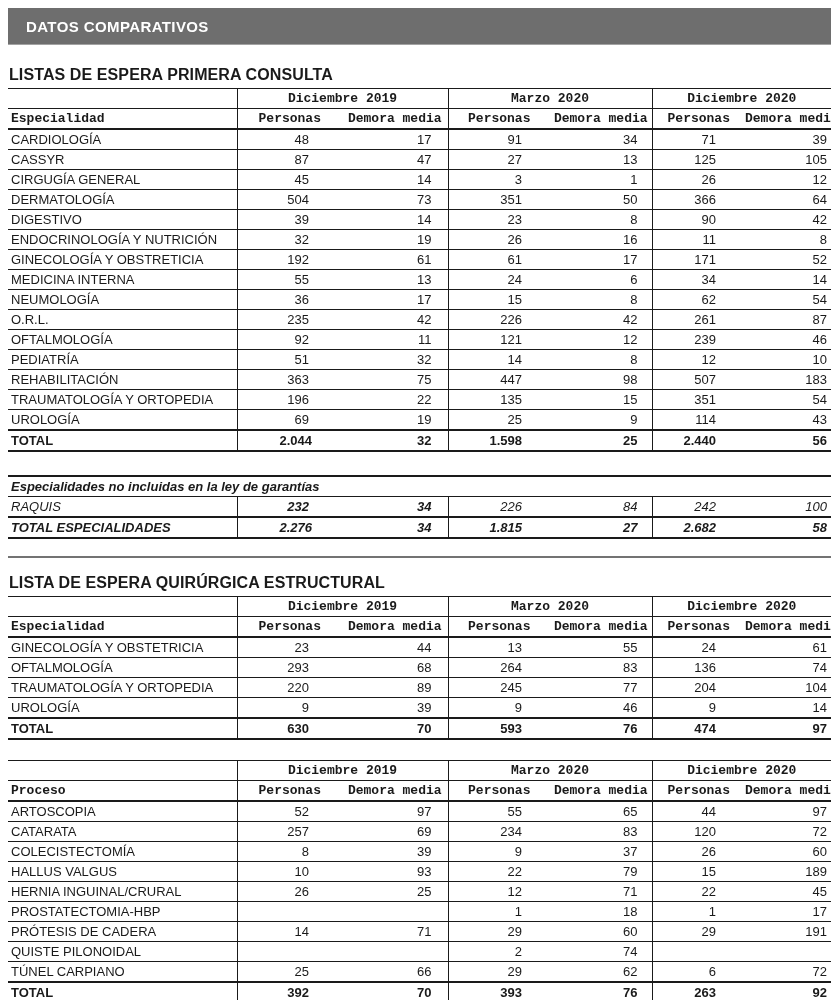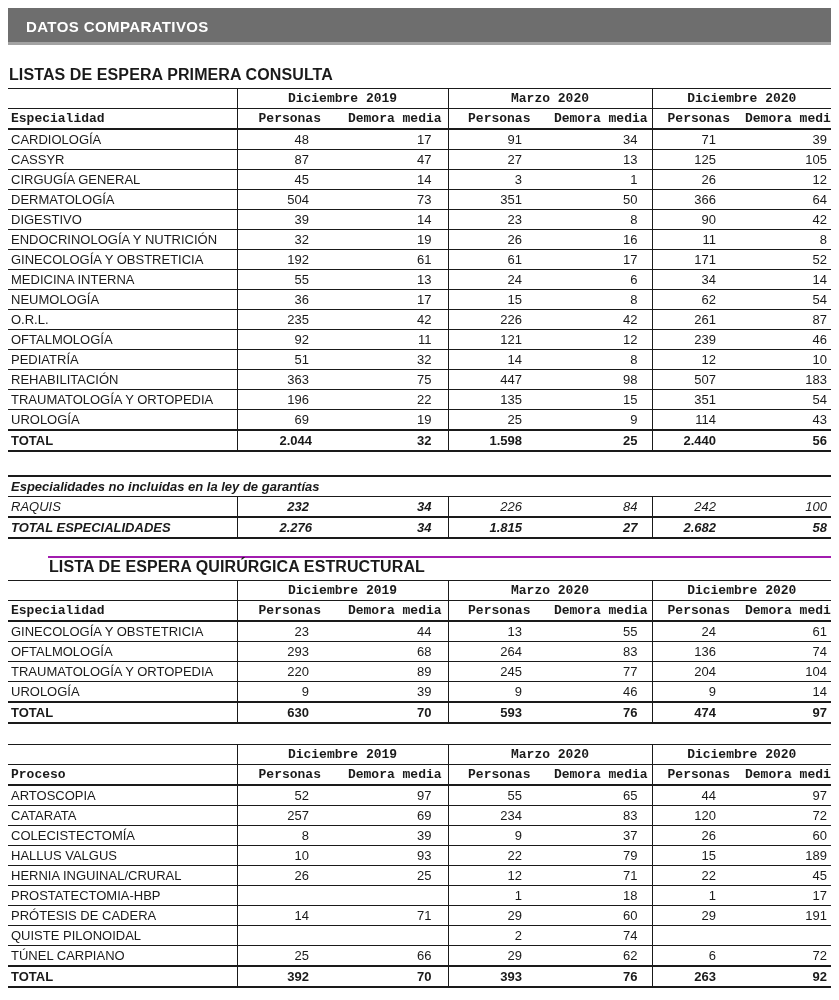--- a/index.html
+++ b/index.html
@@ -8,42 +8,41 @@
     width: 839px; height: 1000px;
     overflow: hidden;
     font-family: "Liberation Sans", sans-serif;
     color: #1a1a1a;
   }
   .page { padding: 8px; }
 
   .banner {
     height: 37px;
     background: #6e6e6e;
-    border-bottom: 3px solid #a3a3a3;
+    border-bottom: 1px solid #a3a3a3;
     color: #ffffff;
     font-size: 15px;
     font-weight: bold;
     letter-spacing: 0.4px;
     line-height: 37px;
     padding-left: 18px;
     margin-bottom: 18px;
   }
 
   .section-title {
     font-size: 16px;
     font-weight: bold;
     letter-spacing: 0.1px;
     margin: 0 0 3px 0;
     padding: 2px 0 1px 1px;
   }
   .section-title.ruled {
-    border-top: 2px solid #a21caf;
+    border-top: 2px solid #737373;
     margin-top: 17px;
-    padding-top: 0;
-    margin-left: 40px;
+    padding-top: 16px;
   }
   .mt-title { margin-top: 19px; }
 
   table.data-table {
     width: 823px;
     table-layout: fixed;
     border-collapse: collapse;
     border-top: 1px solid #1a1a1a;
     font-size: 13px;
   }

